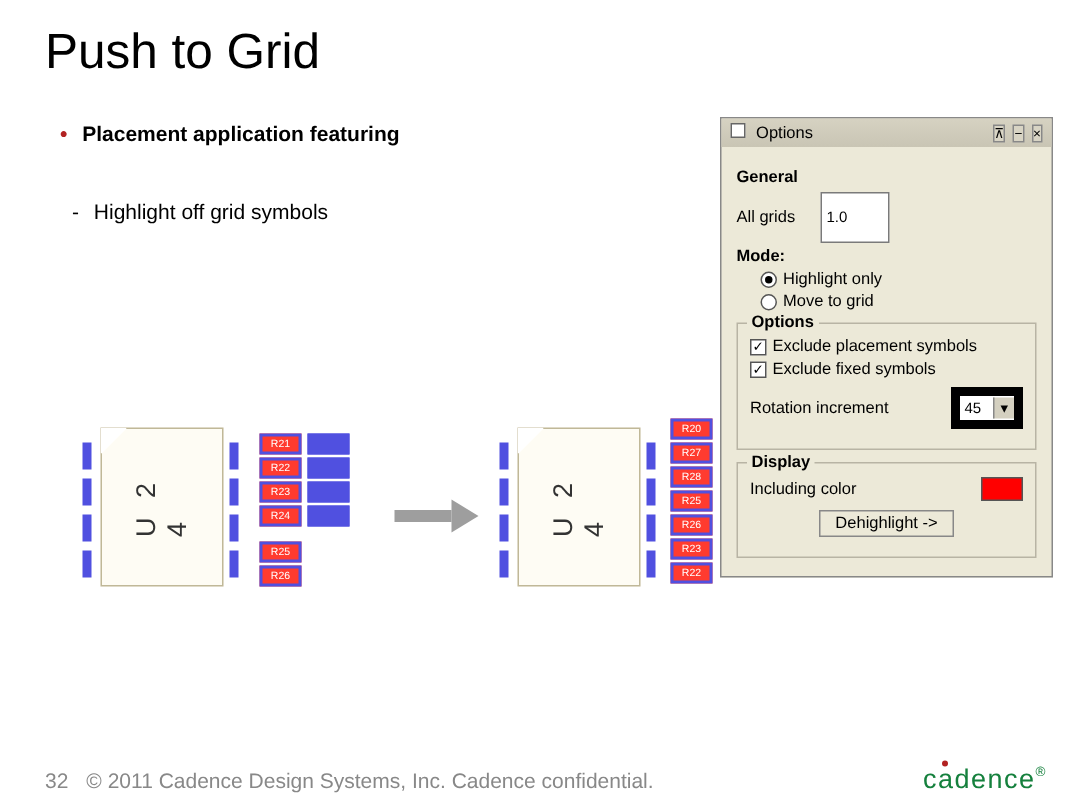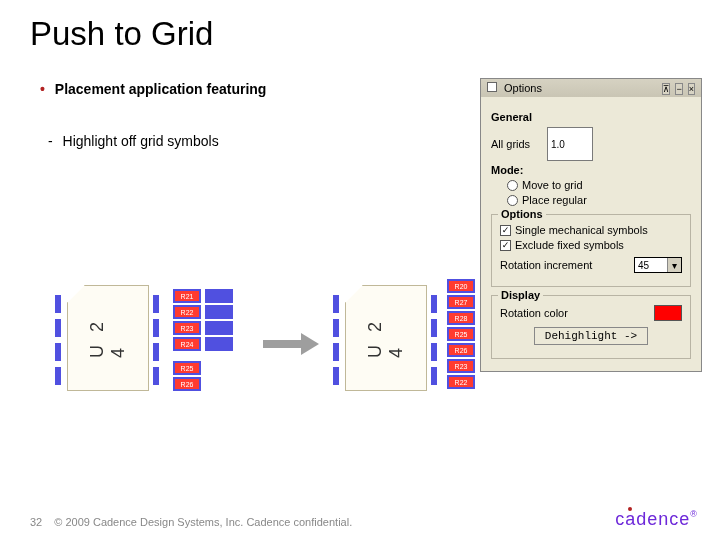--- a/index.html
+++ b/index.html
@@ -185,60 +185,59 @@
     border: 1px solid #555;
     background: #fff;
     display: inline-flex;
     align-items: center; justify-content: center;
     font-size: 8px;
   }
   .radio { border-radius: 50%; }
   .radio.sel::after { content:''; width:5px; height:5px; background:#000; border-radius:50%; }
   .check.sel::after { content:'✓'; font-size:9px; line-height:9px; }
   .combo {
-    width: 48px; height: 16px;
-    background:#fff; border:1px solid #000000;
+    width: 48px; height: 28px;
+    background:#fff; border:6px solid #000000;
     display:flex; align-items:center; justify-content:space-between;
     font-size:10px; padding-left:3px;
   }
   .combo .arrowbox {
     width: 14px; height: 14px;
     background:#d4d0c0; border-left:1px solid #888;
     display:flex; align-items:center; justify-content:center;
   }
   .swatch {
     width: 28px; height: 16px;
     border: 1px solid #555;
     background: #ff0000;
   }
   .btn {
     background:#ece9d8;
     border:1px solid #888;
     padding:2px 10px;
     font-size:11px;
-    font-family:Liberation Mono, monospace;
   }
 
   .footer {
     position: absolute;
     left: 30px;
     bottom: 12px;
-    font-size: 11px;
+    font-size: 14px;
     color: #888;
     display: flex;
     gap: 12px;
   }
   .logo {
     position: absolute;
     right: 22px;
     bottom: 10px;
     font-family: Arial, sans-serif;
     font-size: 18px;
     letter-spacing: 1px;
-    color: #6d28d9;
+    color: #15803d;
     margin-top: 10px;
   }
   .logo .a-accent { position: relative; }
   .logo .a-accent::before {
     content:''; position:absolute; width:4px;height:4px;border-radius:50%;
     background:#b22222; left:3px; top:-2px;
   }
   .logo-reg { font-size:9px; vertical-align: top; }
 </style>
 </head>
@@ -336,58 +335,58 @@
     <div class="section-label">General</div>
     <div class="row">
       <span style="width:56px">All grids</span>
       <input class="field" value="1.0" style="">
     </div>
     <div class="row" style="margin-top:0">
       <span style="font-weight:bold">Mode:</span>
     </div>
     <div style="padding-left:16px">
       <div class="row">
+          <span class="radio sel"></span>
+          <label>Highlight only</label>
+        </div>
+      <div class="row">
           <span class="radio"></span>
           <label>Move to grid</label>
         </div>
-      <div class="row">
-          <span class="radio"></span>
-          <label>Place regular</label>
-        </div>
     </div>
 
     <div class="fieldset">
       <div class="legend">Options</div>
       <div class="row">
           <span class="check sel"></span>
-          <label>Single mechanical symbols</label>
+          <label>Exclude placement symbols</label>
         </div>
       <div class="row">
           <span class="check sel"></span>
           <label>Exclude fixed symbols</label>
         </div>
       <div class="row" style="margin-top:6px">
         <span style="flex:1">Rotation increment</span>
         <span class="combo">
           <span>45</span>
           <span class="arrowbox">▾</span>
         </span>
       </div>
     </div>
 
     <div class="fieldset">
       <div class="legend">Display</div>
       <div class="row">
-        <span style="flex:1">Rotation color</span>
+        <span style="flex:1">Including color</span>
         <span class="swatch"></span>
       </div>
       <div class="row" style="justify-content:center;margin-top:6px">
         <button class="btn">Dehighlight -&gt;</button>
       </div>
     </div>
   </div>
 </div>
 
 <div class="footer">
   <span>32</span>
-  <span>© 2009 Cadence Design Systems, Inc. Cadence confidential.</span>
+  <span>© 2011 Cadence Design Systems, Inc. Cadence confidential.</span>
 </div>
 <div class="logo">c<span class="a-accent">a</span>dence<span class="logo-reg">®</span></div>
 
 </body></html>

